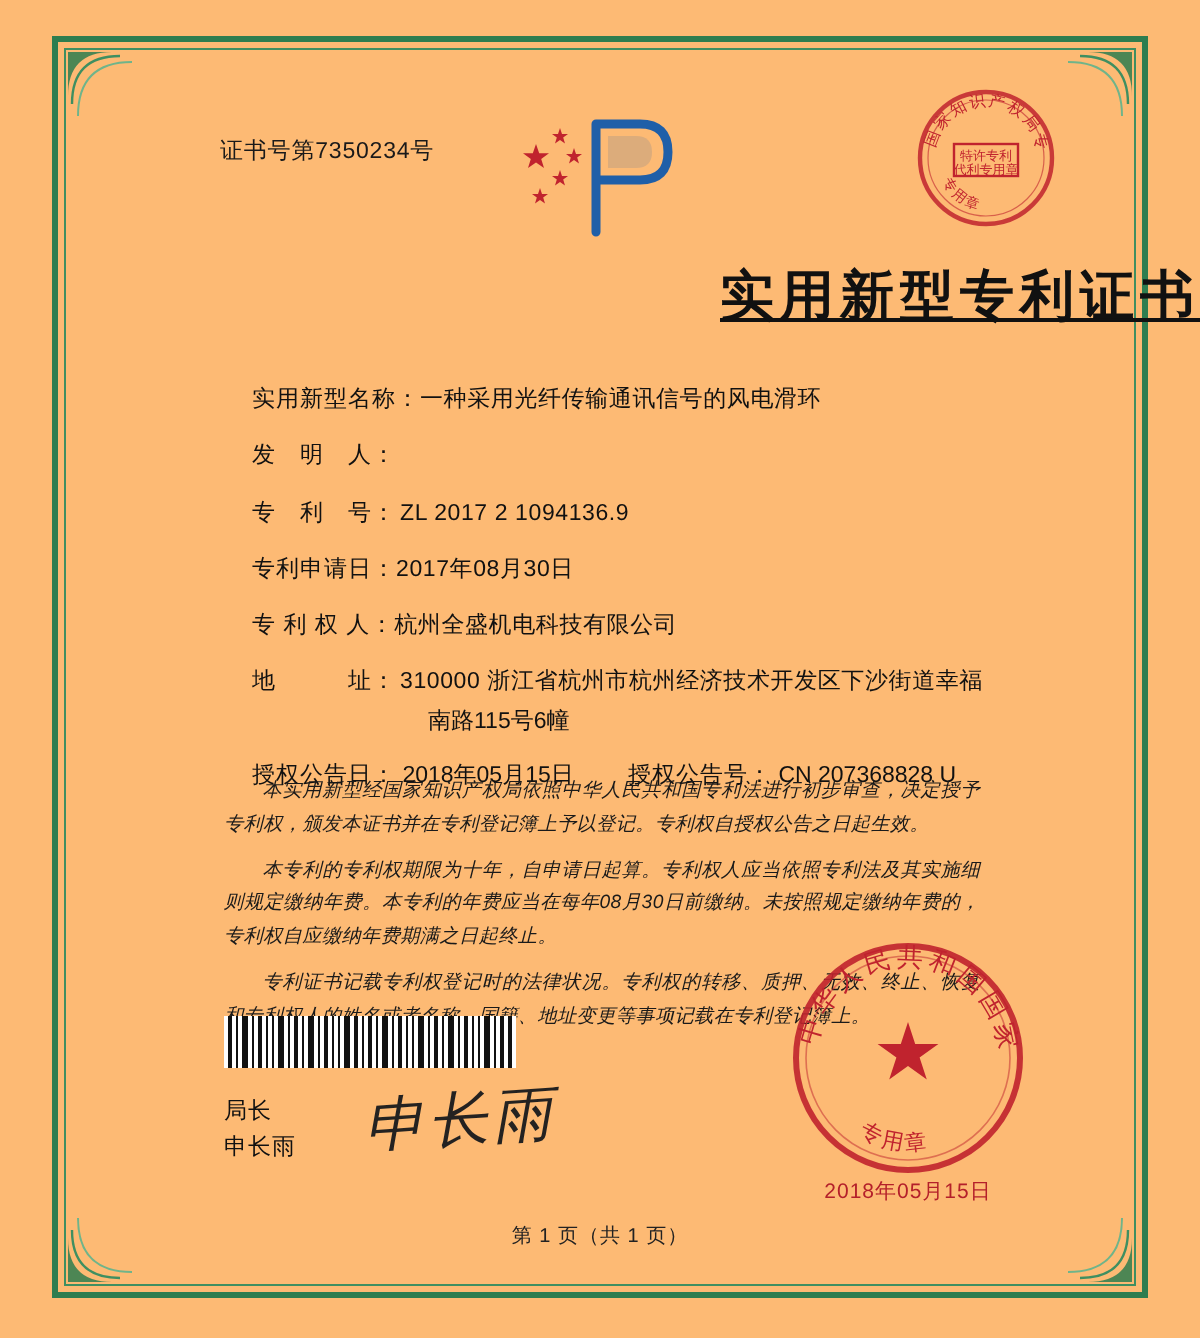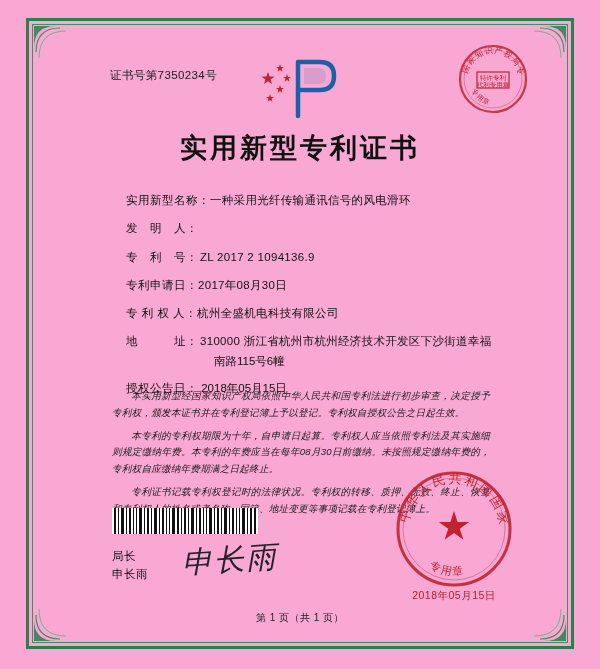--- a/index.html
+++ b/index.html
@@ -10,21 +10,21 @@
   body {
     width: 600px;
     height: 669px;
     font-family: "Liberation Sans", sans-serif;
     overflow: hidden;
   }
   .page {
     position: relative;
     width: 600px;
     height: 669px;
-    background: #f9a8d4;
+    background: #fdba74;
     box-sizing: border-box;
   }
   
   .border-outer {
     position: absolute;
     left: 26px;
     top: 18px;
     right: 26px;
     bottom: 20px;
     border: 3px solid #2e7d4f;
@@ -79,26 +79,27 @@
     width: 74px;
     height: 74px;
   }
 
   
   .doc-title {
     position: absolute;
     left: 0;
     right: 0;
     top: 130px;
-    text-align: center;
+    text-align: right;
     font-family: "DejaVu Serif", "Liberation Serif", serif;
     font-size: 27px;
     font-weight: bold;
     letter-spacing: 3px;
     color: #111;
+    text-decoration: underline;
   }
 
   
   .fields {
     position: absolute;
     left: 126px;
     top: 192px;
     width: 390px;
     font-size: 11.5px;
     color: #111;
@@ -312,20 +313,24 @@
     </div>
     <div class="frow tight">
       <span class="flabel w-name">地　　　址：</span>
       <span class="fvalue">310000 浙江省杭州市杭州经济技术开发区下沙街道幸福</span>
     </div>
     <div class="sub-line">南路115号6幢</div>
     <div class="grant-row">
       <div class="grant-left">
         <span class="flabel">授权公告日：</span>
         <span>2018年05月15日</span>
+      </div>
+      <div class="grant-right">
+        <span class="flabel">授权公告号：</span>
+        <span>CN 207368828 U</span>
       </div>
     </div>
   </div>
 
   <div class="body-text">
     <p>本实用新型经国家知识产权局依照中华人民共和国专利法进行初步审查，决定授予专利权，颁发本证书并在专利登记簿上予以登记。专利权自授权公告之日起生效。</p>
     <p>本专利的专利权期限为十年，自申请日起算。专利权人应当依照专利法及其实施细则规定缴纳年费。本专利的年费应当在每年08月30日前缴纳。未按照规定缴纳年费的，专利权自应缴纳年费期满之日起终止。</p>
     <p>专利证书记载专利权登记时的法律状况。专利权的转移、质押、无效、终止、恢复和专利权人的姓名或者名称、国籍、地址变更等事项记载在专利登记簿上。</p>
   </div>
 

